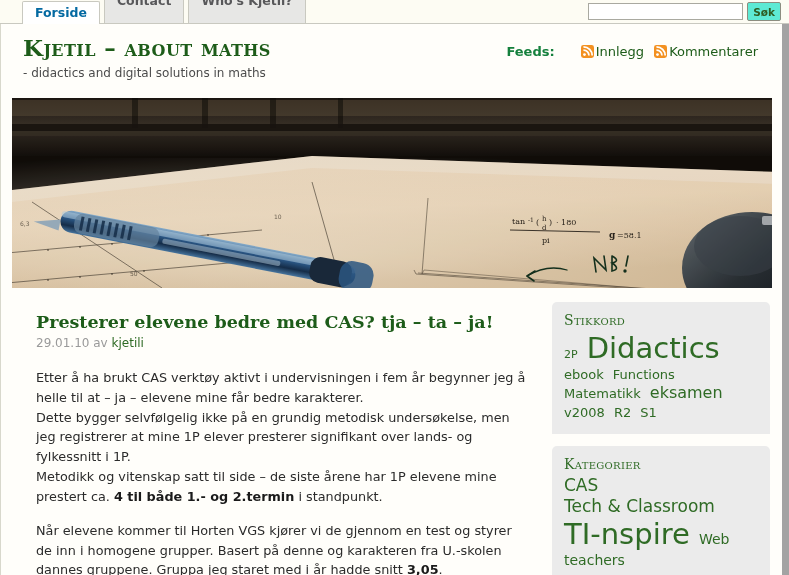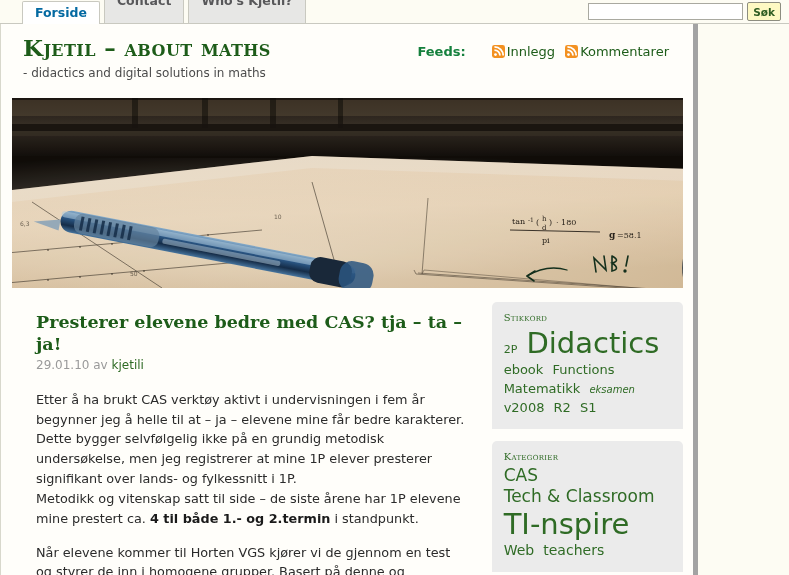--- a/index.html
+++ b/index.html
@@ -62,34 +62,34 @@
     padding: 0 3px;
     outline: none;
   }
   .search-btn {
     margin-left: 4px;
     height: 19px;
     padding: 0 5px;
     font-size: 10.5px;
     font-weight: bold;
     color: #2f5d22;
-    background: #fef9c3;
+    background: #5eead4;
     border: 1px solid #8d8d80;
     border-radius: 2px;
     cursor: pointer;
     font-family: "DejaVu Sans", sans-serif;
   }
 
   
   .page {
     position: relative;
-    width: 698px;
+    width: 789px;
     height: 551px;
     border-left: 1px solid #d8d8cc;
-    border-right: 5px solid #a3a3a3;
+    border-right: 7px solid #a3a3a3;
     background: #fffefa;
   }
 
   
   .site-head {
     position: relative;
     height: 70px;
     padding: 12px 0 0 22px;
     background: #fffefa;
   }
@@ -184,21 +184,21 @@
     padding-top: 4px;
   }
   .widget {
     background: #ebebeb;
     border-radius: 5px 5px 0 0;
     padding: 10px 12px 12px 12px;
     margin-bottom: 12px;
   }
   .widget-title {
     font-family: "DejaVu Serif", serif;
-    font-size: 10px;
+    font-size: 14px;
     font-variant: small-caps;
     color: #2f6b25;
     margin: 0 0 3px 0;
     letter-spacing: 0.3px;
   }
   .tagcloud {
     line-height: 1.18;
     color: #2f6b25;
   }
   .tagcloud a {
@@ -404,21 +404,21 @@
           <p><span>Etter å ha brukt CAS verktøy aktivt i undervisningen i fem år begynner jeg å helle til at – ja – elevene mine får bedre karakterer.</span><span style="white-space: pre-line;">
 Dette bygger selvfølgelig ikke på en grundig metodisk undersøkelse, men jeg registrerer at mine 1P elever presterer signifikant over lands- og fylkessnitt i 1P.
 Metodikk og vitenskap satt til side – de siste årene har 1P elevene mine prestert ca. </span><b>4 til både 1.- og 2.termin</b><span> i standpunkt.</span></p>
           <p><span>Når elevene kommer til Horten VGS kjører vi de gjennom en test og styrer de inn i homogene grupper. Basert på denne og karakteren fra U.-skolen dannes gruppene. Gruppa jeg staret med i år hadde snitt </span><b>3,05</b><span>.</span></p>
         </div>
     </div>
 
     <div class="sidebar" id="sidebar-host">
         <div class="widget">
           <div class="widget-title">Stikkord</div>
-          <div class="tagcloud"><a style="font-size: 11px;">2P</a> <a style="font-size: 29px;">Didactics</a> <a style="font-size: 13px;">ebook</a> <a style="font-size: 13px;">Functions</a> <a style="font-size: 13px;">Matematikk</a> <a style="font-size: 10px; font-style: italic;">eksamen</a> <a style="font-size: 13px;">v2008</a> <a style="font-size: 13px; margin-top: 19px;">R2</a> <a style="font-size: 13px;">S1</a> </div>
+          <div class="tagcloud"><a style="font-size: 11px;">2P</a> <a style="font-size: 29px;">Didactics</a> <a style="font-size: 13px;">ebook</a> <a style="font-size: 13px;">Functions</a> <a style="font-size: 13px;">Matematikk</a> <a style="font-size: 16px;">eksamen</a> <a style="font-size: 13px;">v2008</a> <a style="font-size: 13px; margin-top: 19px;">R2</a> <a style="font-size: 13px;">S1</a> </div>
         </div>
         <div class="widget">
           <div class="widget-title">Kategorier</div>
           <div class="tagcloud"><a style="font-size: 17px;">CAS</a> <a style="font-size: 17px; margin-top: 17px;">Tech &amp; Classroom</a> <a style="font-size: 29px;">TI-nspire</a> <a style="font-size: 14px;">Web</a> <a style="font-size: 14px;">teachers</a> </div>
         </div>
       </div>
   </div>
 </div>
 
 </body></html>

